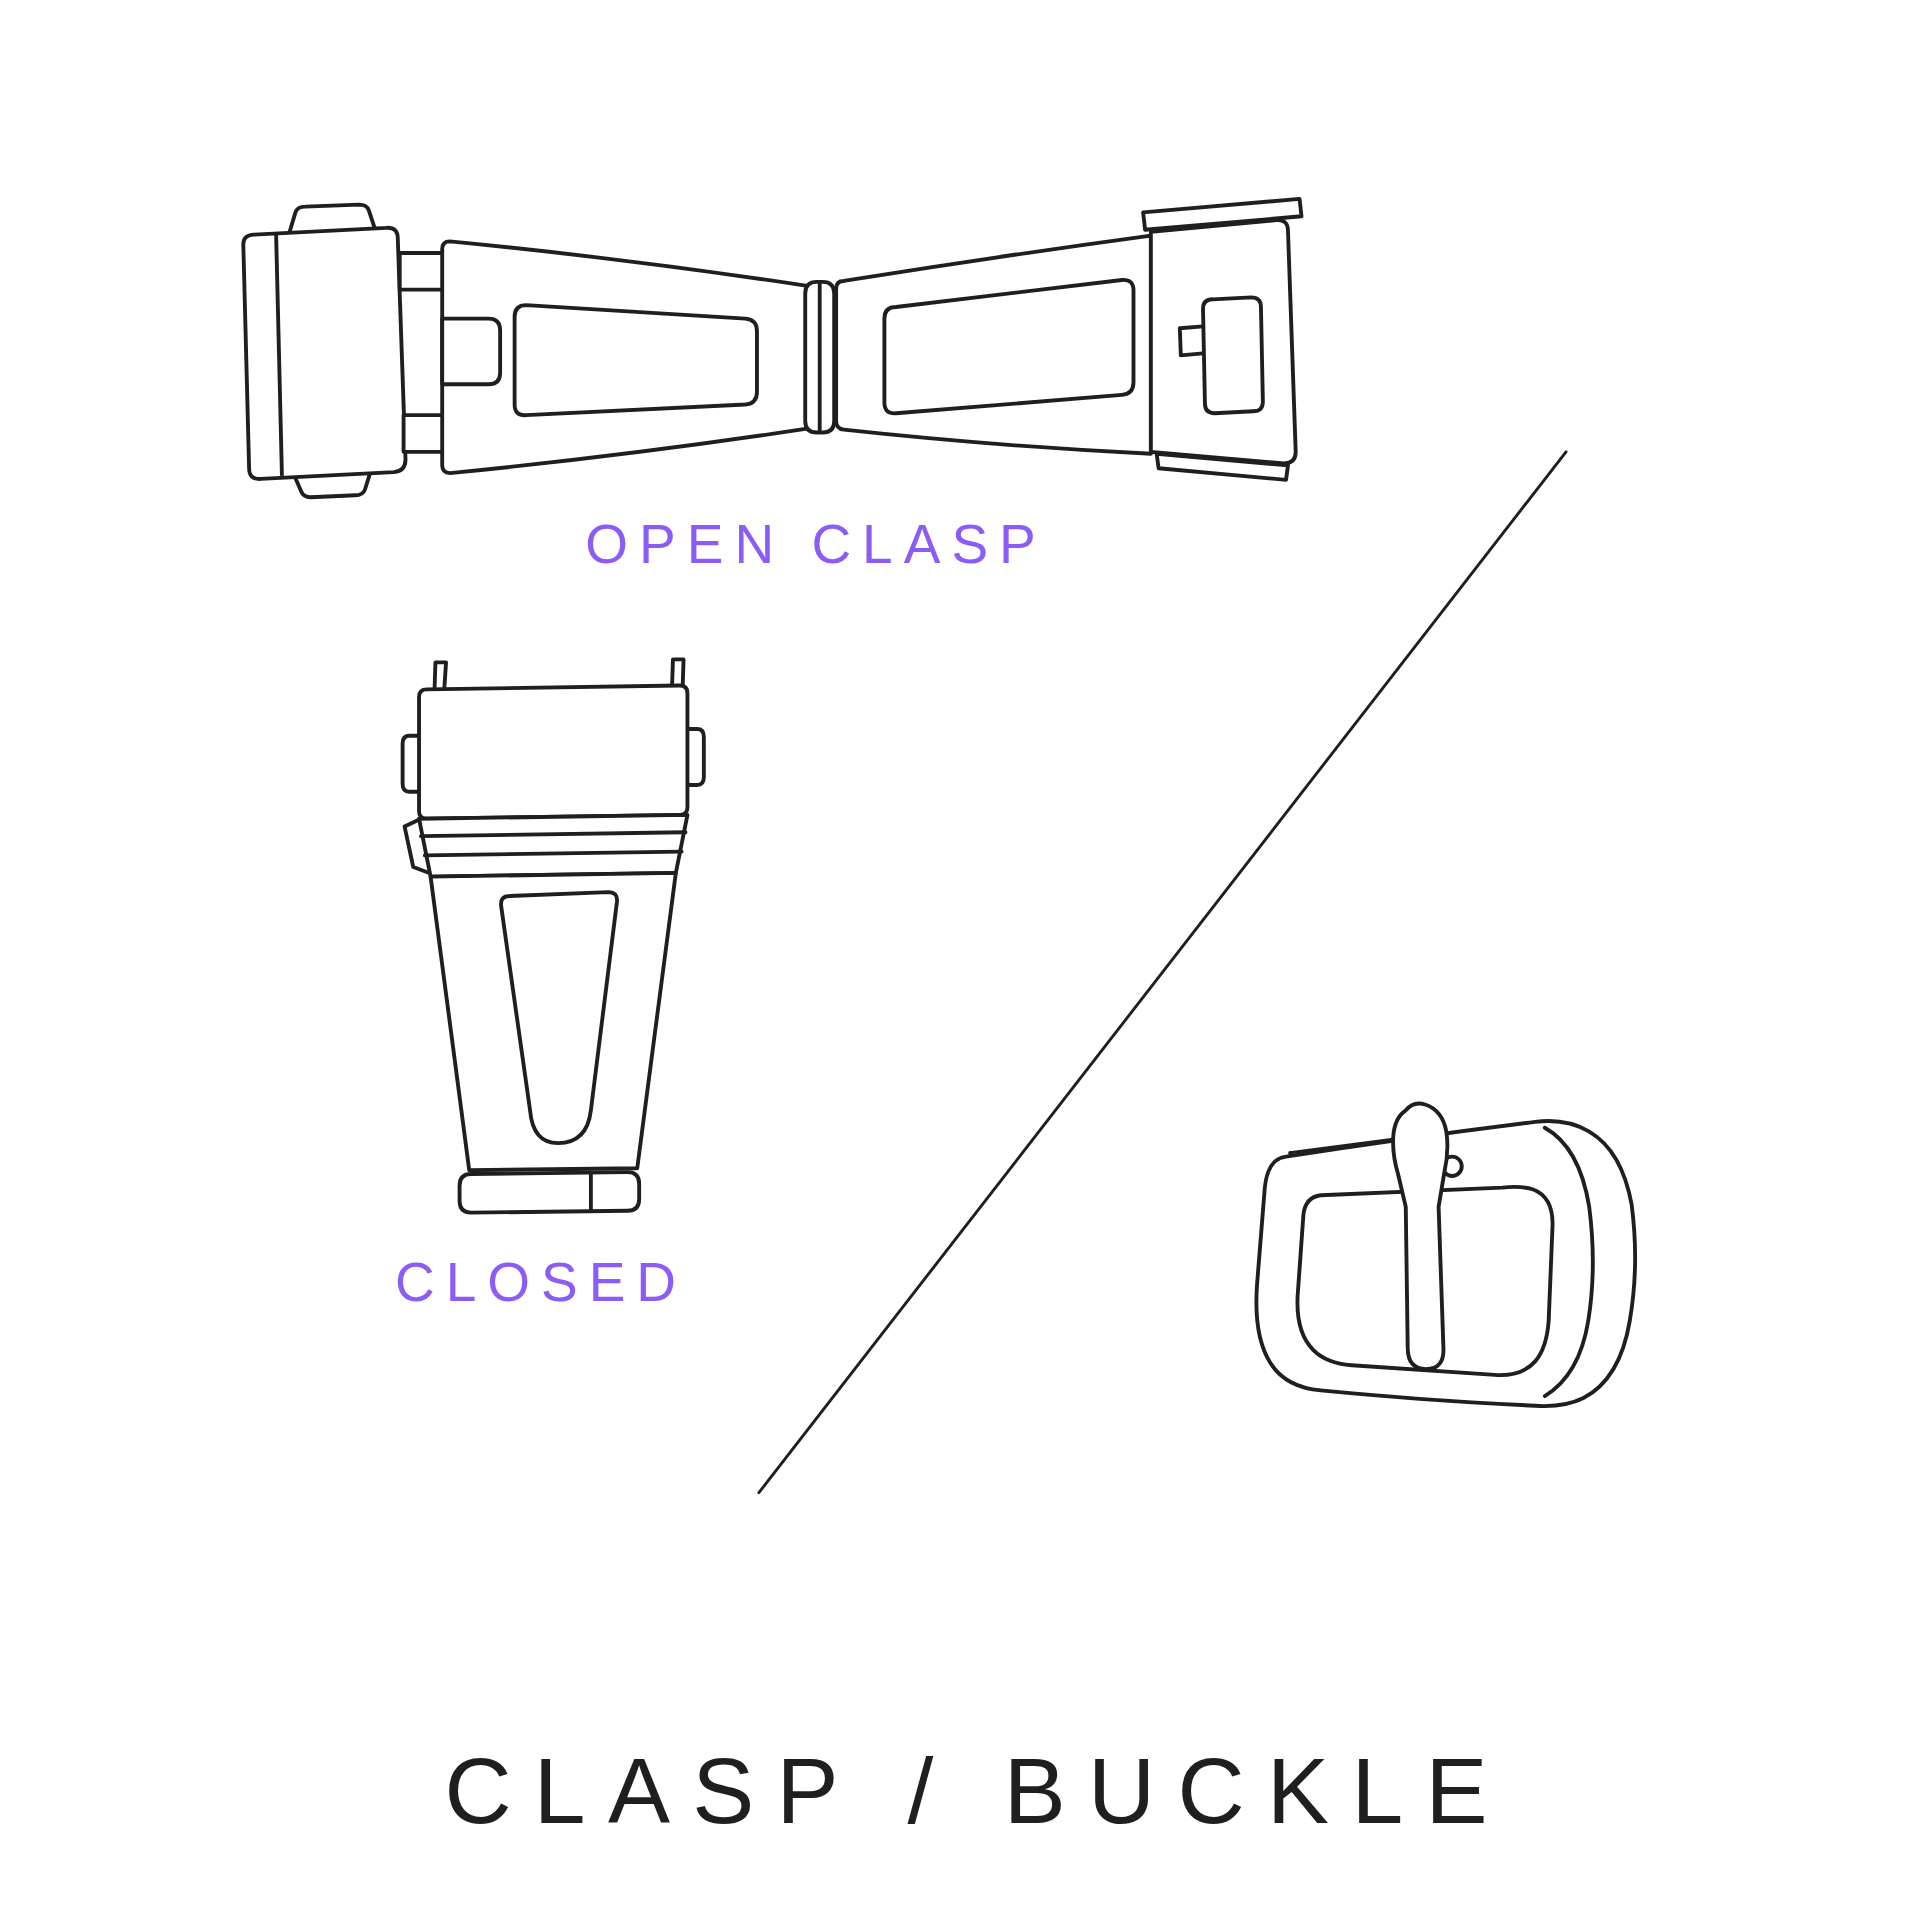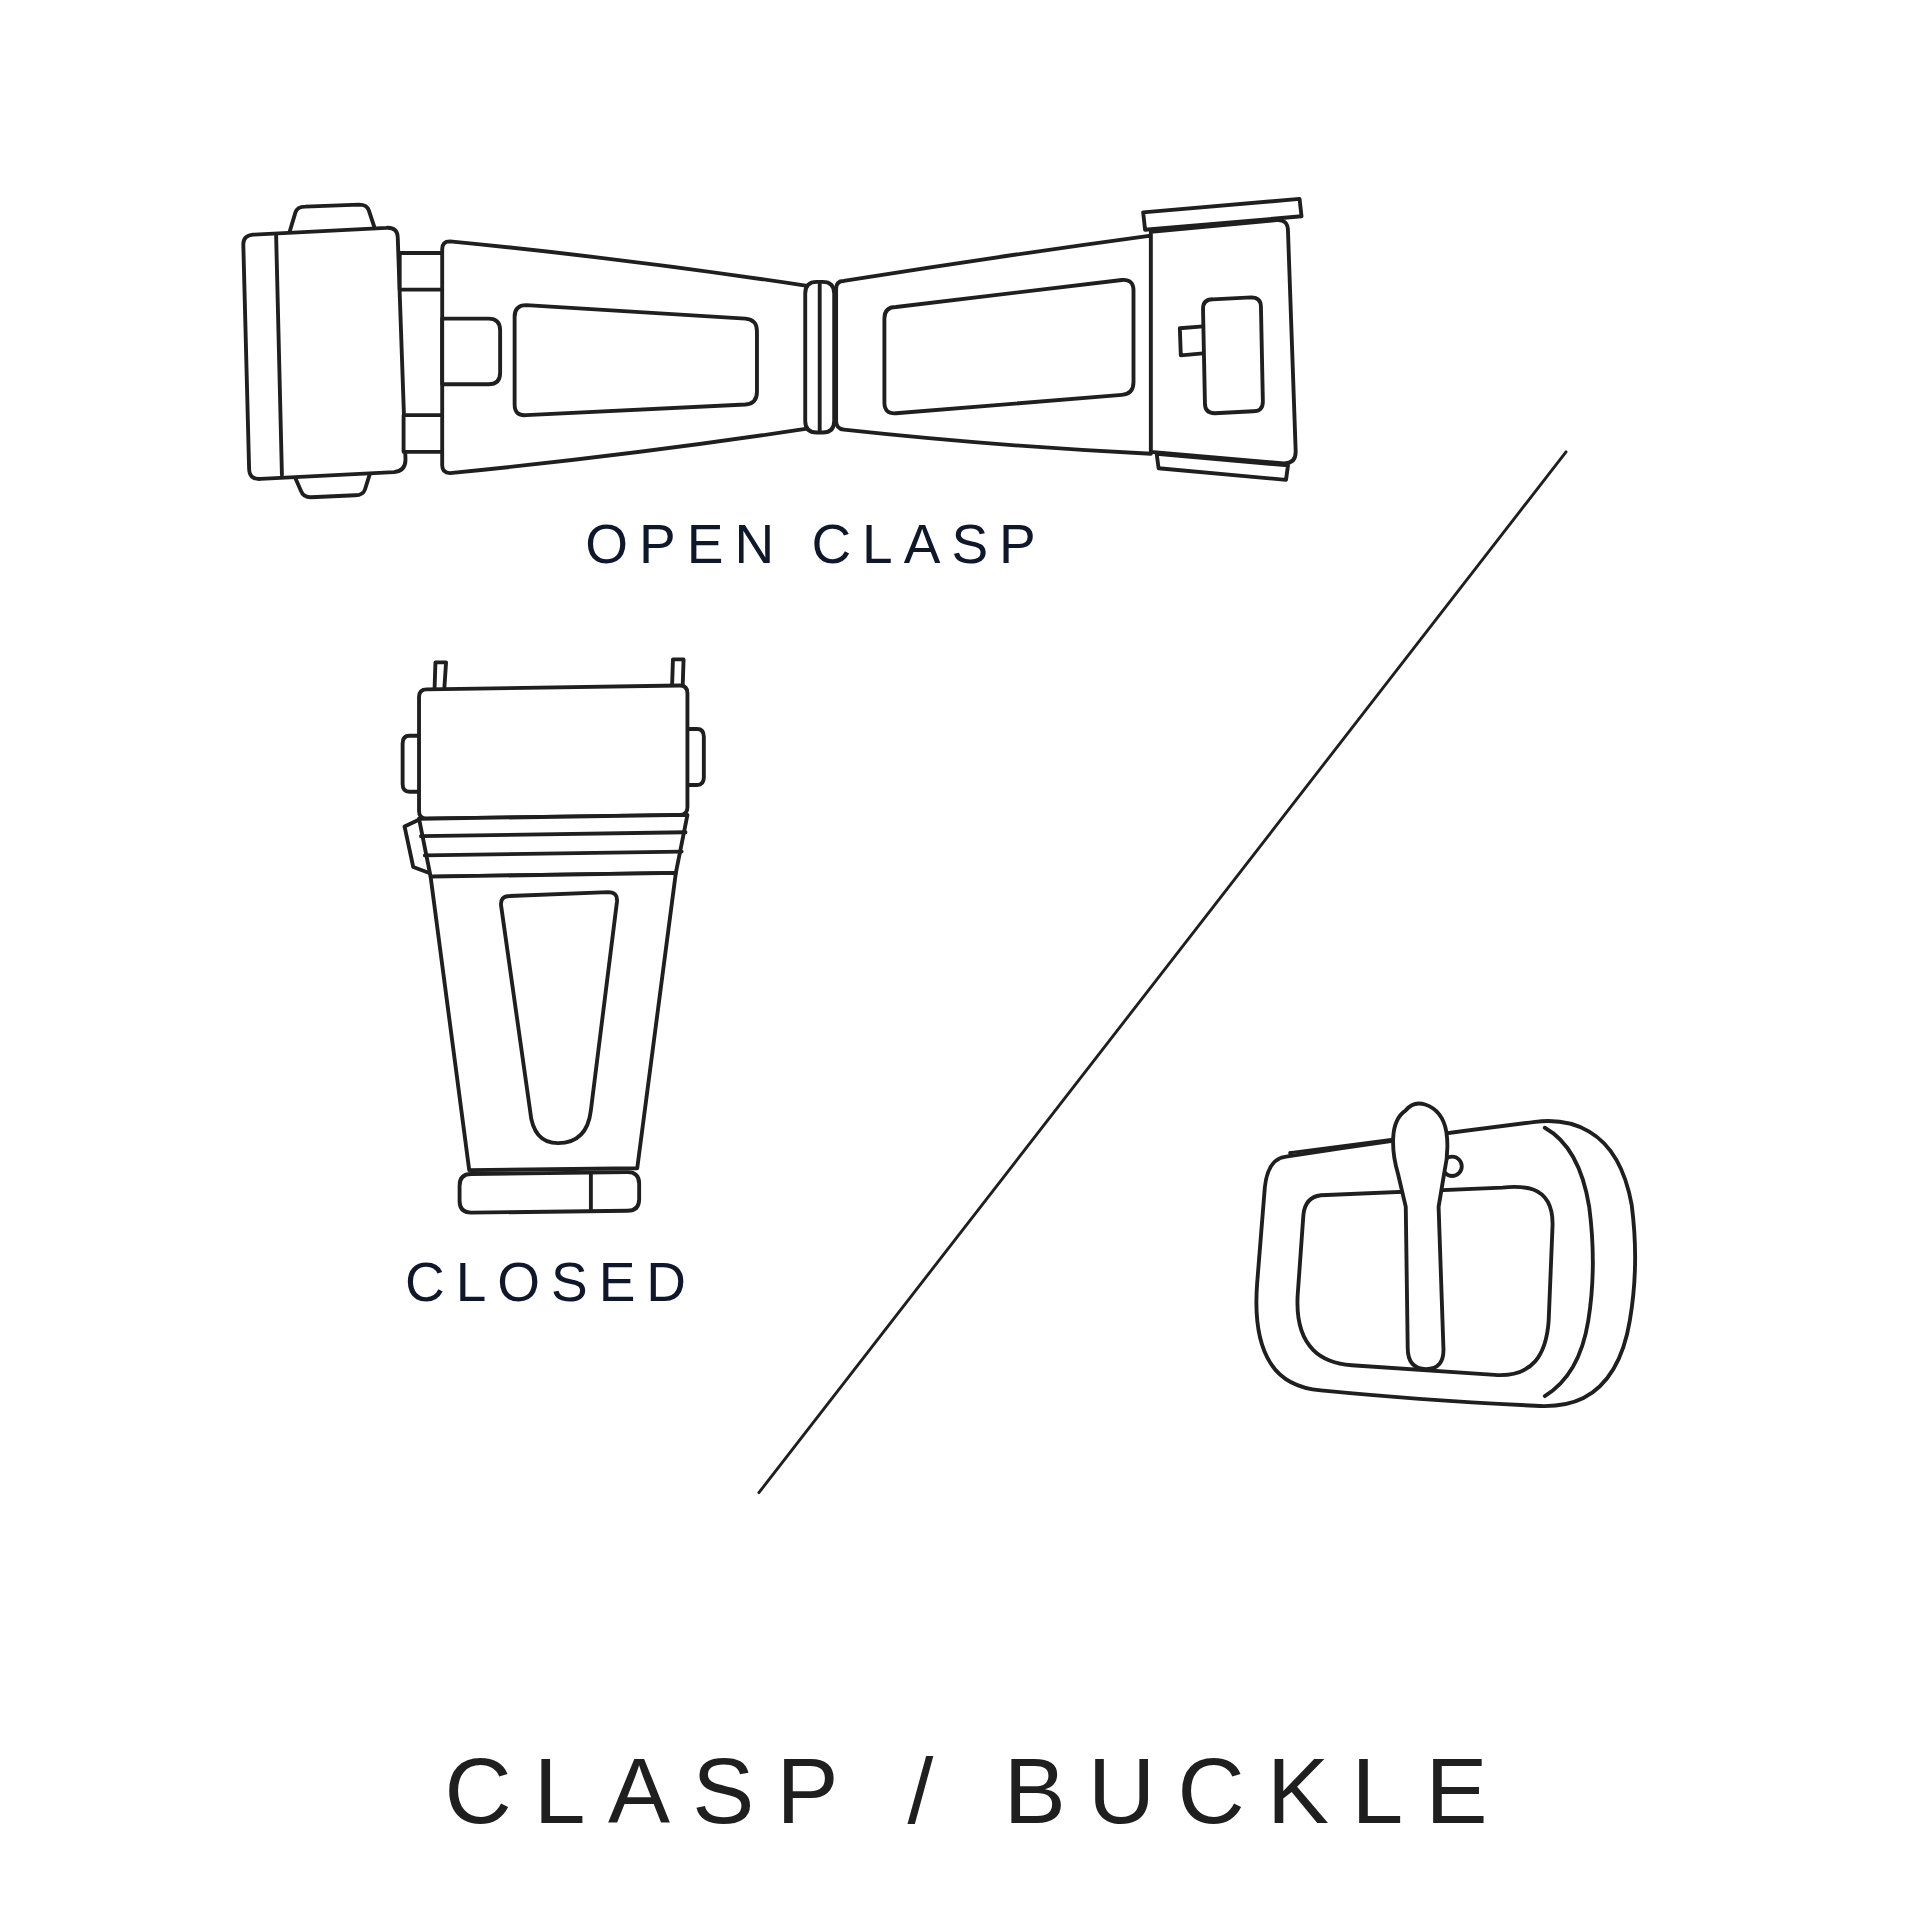--- a/index.html
+++ b/index.html
@@ -24,21 +24,21 @@
     stroke: #1f1f1f;
     stroke-width: 4;
     stroke-linecap: round;
     stroke-linejoin: round;
   }
   .fillwhite { fill: #ffffff; }
   .thin { stroke-width: 3; }
   .label {
     position: absolute;
     text-align: center;
-    color: #0f172a;
+    color: #8b5cf6;
     font-size: 55px;
     font-weight: 400;
     letter-spacing: 0.20em;
     white-space: nowrap;
   }
   .title {
     position: absolute;
     text-align: center;
     color: #1f1f1f;
     font-size: 93px;
@@ -125,18 +125,18 @@
 
       <circle class="stroke fillwhite" cx="1504" cy="1208" r="10"></circle>
 
       <path class="stroke fillwhite" d="M1456 1150 Q1444 1158 1443 1178 Q1442 1196 1448 1216 L1456 1250 L1458 1396 Q1458 1418 1477 1418 Q1496 1418 1495 1396 L1490 1250 L1496 1214 Q1501 1192 1498 1172 Q1494 1150 1476 1144 Q1464 1140 1456 1150 Z"></path>
     </g>
 
   </svg>
 
   <div class="label" style="left:333px; top:512px; width:966px;">OPEN CLASP</div>
 
-  <div class="label" style="left:68px; top:1250px; width:966px;">CLOSED</div>
+  <div class="label" style="left:58px; top:1250px; width:966px;">CLOSED</div>
 
   <div class="title" style="left:11.6px; top:1738px; width:1931px;">CLASP / BUCKLE</div>
 
 </div>
 
 
 </body></html>

